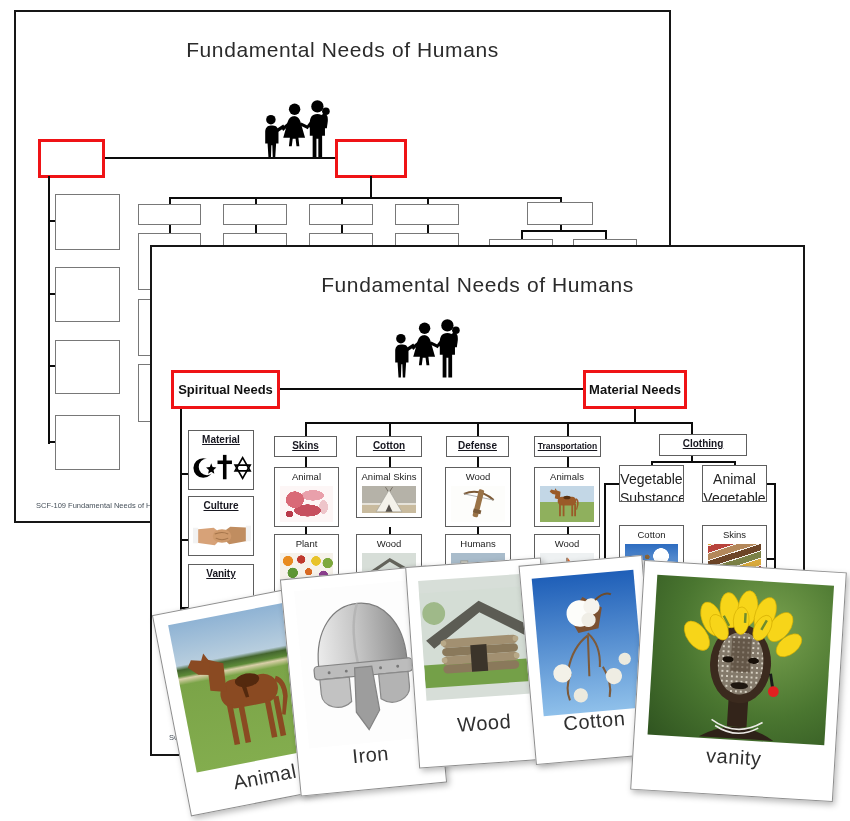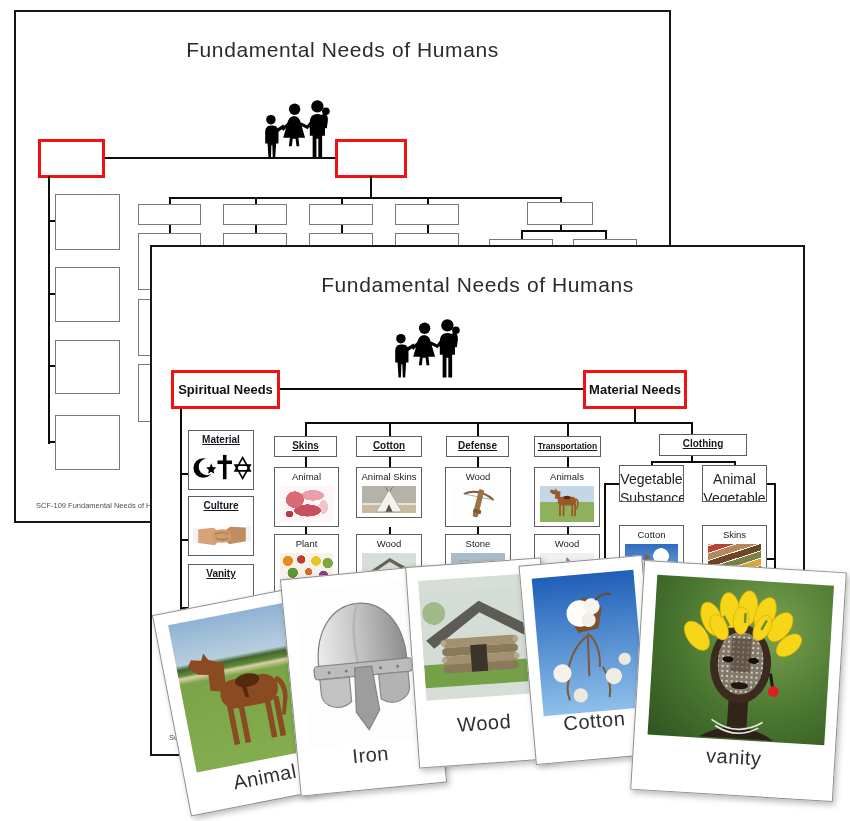--- a/index.html
+++ b/index.html
@@ -298,21 +298,21 @@
           <polygon points="6,52 62,14 118,46 112,54 62,24 12,58" fill="#63635b"></polygon>
           <rect x="22" y="52" width="76" height="9" rx="4" fill="#9f8d6d"></rect>
           <rect x="22" y="61" width="76" height="9" rx="4" fill="#887657"></rect>
           <rect x="22" y="70" width="76" height="9" rx="4" fill="#9f8d6d"></rect>
           <rect x="22" y="79" width="76" height="9" rx="4" fill="#887657"></rect>
           <rect x="52" y="62" width="16" height="26" fill="#3f372c"></rect>
         </svg>
       </div>
     </div>
     <div class="lbox" style="left:293px;top:287px;width:66px;height:60px">
-      <div class="sub">Stone</div>
+      <div class="sub">Humans</div>
       <div class="imgzone img-castle" style="top:18px">
         <svg class="svgfill" viewBox="0 0 60 46">
           <rect x="16" y="18" width="30" height="24" fill="#d8d8cf" stroke="#9a9a90" stroke-width="1"></rect>
           <rect x="16" y="14" width="5" height="6" fill="#d8d8cf"></rect>
             <rect x="28" y="14" width="5" height="6" fill="#d8d8cf"></rect>
           <rect x="40" y="14" width="5" height="6" fill="#d8d8cf"></rect>
           <rect x="8" y="10" width="9" height="32" fill="#c9c9bf" stroke="#9a9a90" stroke-width="1"></rect>
         </svg>
       </div>
     </div>

